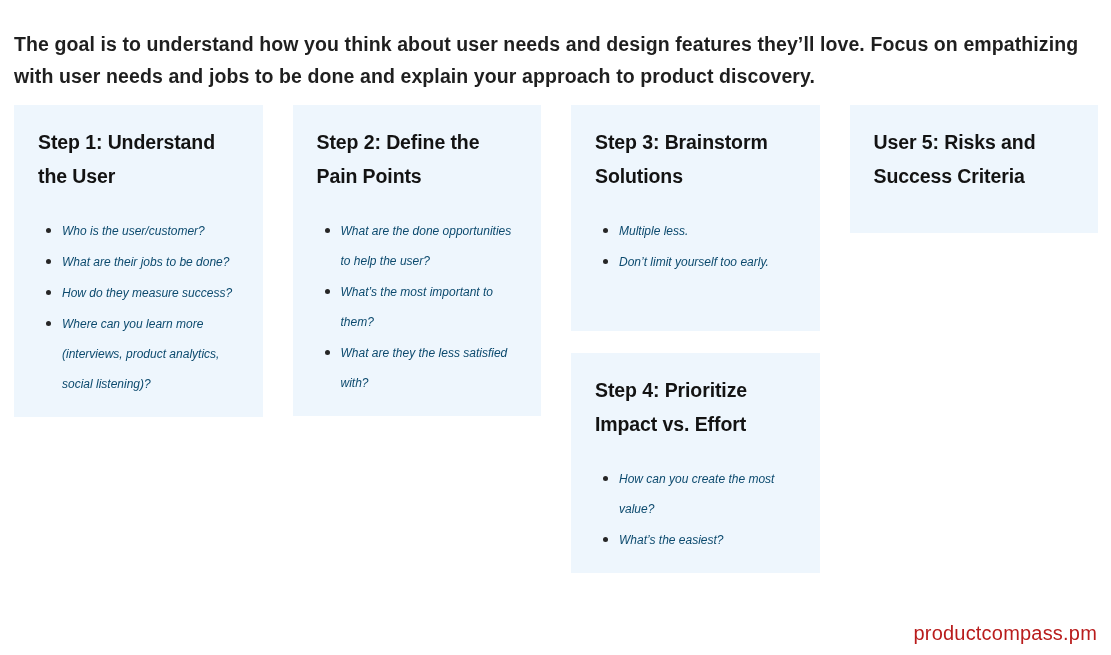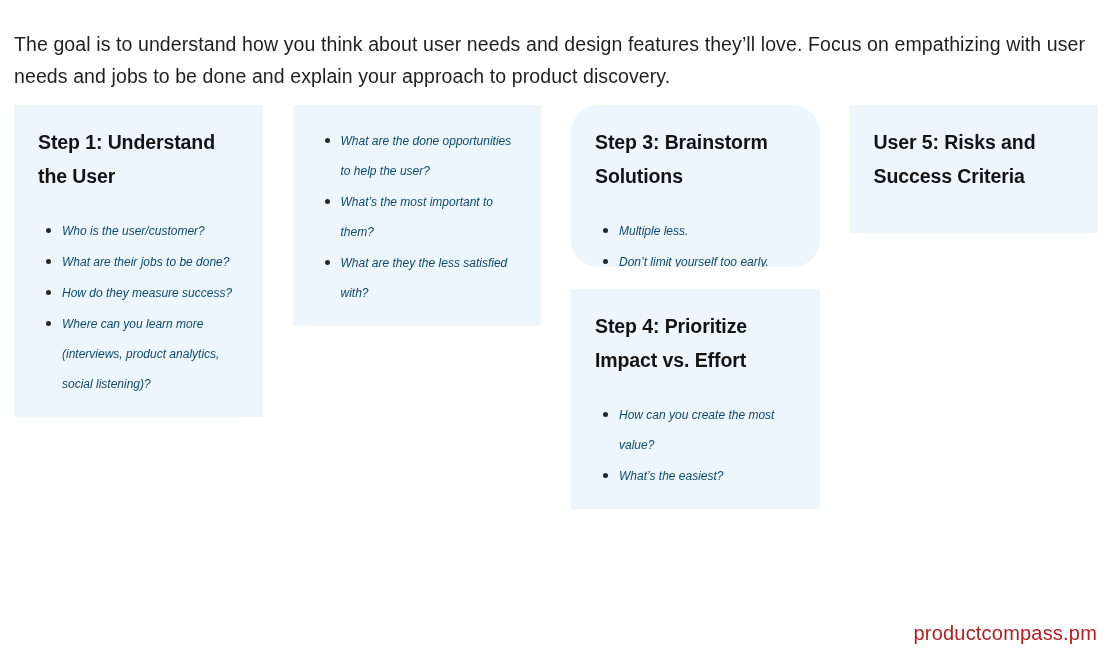--- a/index.html
+++ b/index.html
@@ -27,20 +27,21 @@
   
   .intro {
     position: absolute;
     left: 14px;
     top: 8px;
     width: 1082px;
     font-size: 19.5px;
     line-height: 32px;
     color: #1f1f1f;
     letter-spacing: 0.1px;
+    font-weight: bold;
   }
 
   
   .cards {
     position: absolute;
     left: 14px;
     top: 105px;
     width: 1084px;
     height: 477px;
     display: flex;
@@ -124,30 +125,31 @@
           <li>Who is the user/customer?</li>
           <li>What are their jobs to be done?</li>
           <li>How do they measure success?</li>
           <li>Where can you learn more (interviews, product analytics, social listening)?</li>
         </ul>
       </div>
     </div>
 
     <div class="column">
       <div class="card grow">
+        <h2 class="card-title">Step 2: Define the Pain Points</h2>
         <ul class="card-list">
           <li>What are the done opportunities to help the user?</li>
           <li>What’s the most important to them?</li>
           <li>What are they the less satisfied with?</li>
         </ul>
       </div>
     </div>
 
     <div class="column">
-      <div class="card" style="height:162px;border-radius:27px;">
+      <div class="card" style="height:226px;">
         <h2 class="card-title">Step 3: Brainstorm Solutions</h2>
         <ul class="card-list">
           <li>Multiple less.</li>
           <li>Don’t limit yourself too early.</li>
         </ul>
       </div>
       <div class="card grow">
         <h2 class="card-title">Step 4: Prioritize Impact vs. Effort</h2>
         <ul class="card-list">
           <li>How can you create the most value?</li>

